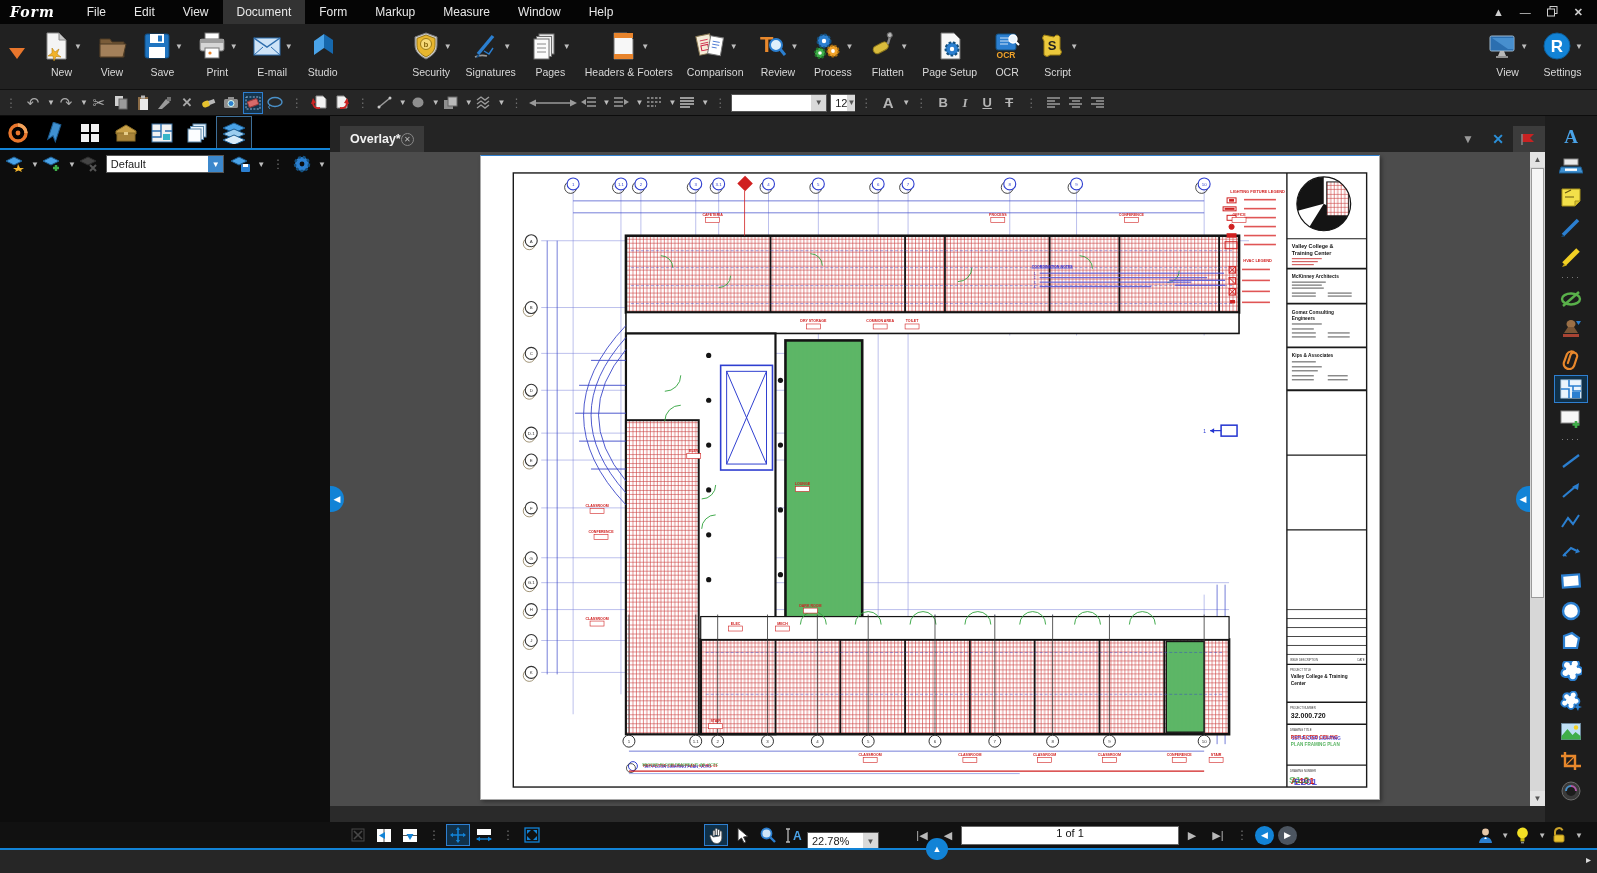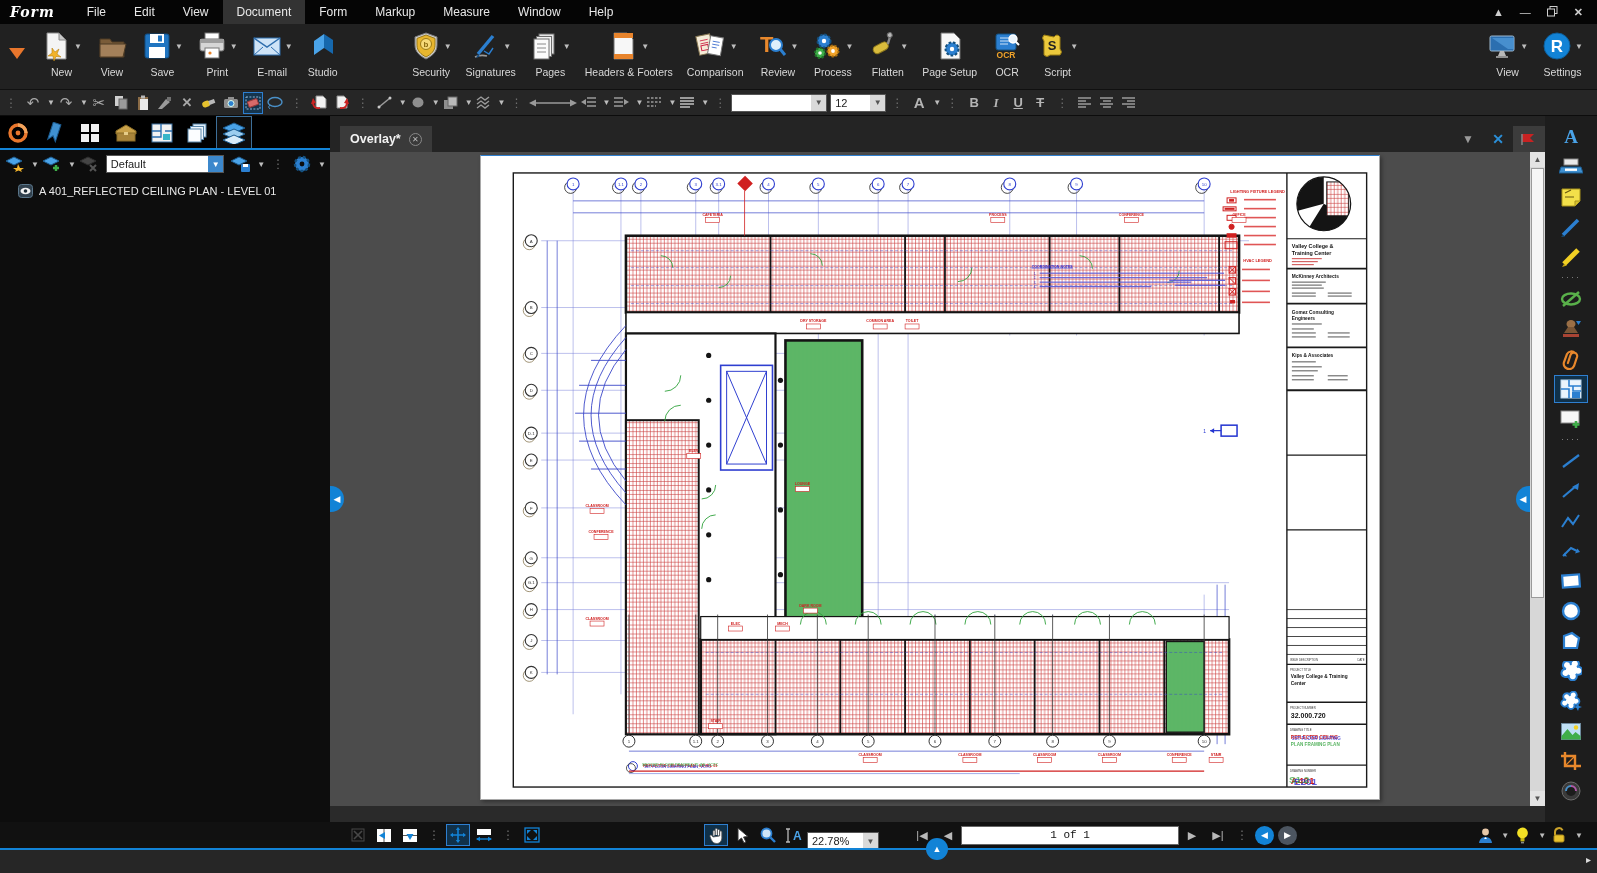--- a/index.html
+++ b/index.html
@@ -46,21 +46,21 @@
   #panel-tabs { height:34px; background:#000; display:flex; align-items:flex-end; border-bottom:2px solid #1283d6; }
   .ptab { width:36px; height:30px; display:flex; align-items:center; justify-content:center; cursor:default; }
   .ptab.sel { border:1px solid #3d6f99; border-bottom:none; background:#0d0d0d; height:32px; }
   #layers-toolbar { height:28px; display:flex; align-items:center; padding:0 4px; gap:2px; background:#0d0d0d; }
   #layers-list { padding:4px 0 0 18px; }
   .layer-row { display:flex; align-items:center; gap:6px; height:18px; color:#e9e9e9; font-size:11px; white-space:nowrap; }
 
   #doc-area { position:absolute; left:330px; top:116px; width:1215px; height:706px; background:#2a2a2a; }
   #doc-tabbar { height:36px; background:#242424; display:flex; align-items:flex-end; }
   #doc-tab { margin-left:10px; height:26px; background:#3a3a3a; color:#f2f2f2; font-weight:bold; font-size:12.5px;
-    display:flex; align-items:center; padding:0 10px; gap:8px; }
+    display:flex; align-items:center; padding:0 10px; gap:0; }
   #doc-tab .x { font-weight:normal; color:#bbb; border:1px solid #888; border-radius:50%; width:13px; height:13px;
     font-size:8px; display:flex; align-items:center; justify-content:center; }
   #tabbar-right { margin-left:auto; display:flex; align-items:center; height:26px; }
   #tabbar-right .t { width:30px; text-align:center; font-size:12px; cursor:default; }
   #flag-btn { width:32px; height:26px; background:#3c3c3c; display:flex; align-items:center; justify-content:center; }
 
   #canvas { position:absolute; left:0; top:36px; width:1215px; height:654px; background:#4c4c4c; overflow:hidden; }
   #page { position:absolute; left:150px; top:3px; width:900px; height:645px; background:#fff;
     border:1px solid #a9a9a9; border-top:1px solid #2e7fd0; box-shadow:2px 2px 4px rgba(0,0,0,.35); }
 
@@ -84,21 +84,21 @@
   .sbsep { color:#8a8a8a; font-size:9px; letter-spacing:2px; height:12px; }
 
   
   #statusbar { position:absolute; left:0; top:822px; width:1597px; height:26px; background:#111;
     display:flex; align-items:center; color:#bbb; }
   .stb { width:24px; height:22px; display:flex; align-items:center; justify-content:center; margin:0 1px; }
   .stb.sel { border:1px solid #2e7fd0; background:#10314a; }
   .stb.disabled { opacity:.45; }
   #zoom-combo { width:72px;margin-top:12px; }
   #page-box { width:218px; height:19px; background:#fff; color:#111; font-size:11px;
-    display:flex; align-items:center; justify-content:center; border:1px solid #666;font-family:Liberation Mono, monospace; }
+    display:flex; align-items:flex-start; justify-content:center; border:1px solid #666; }
   .navg { font-size:11px; color:#b9b9b9; }
   .viewcirc { width:19px; height:19px; border-radius:50%; display:flex; align-items:center; justify-content:center;
     font-size:9px; color:#fff; margin:0 2px; }
   .viewcirc.back { background:#1283d6; }
   .viewcirc.fwd { background:#4c5560; }
 
   #bottom-strip { position:absolute; left:0; top:848px; width:1597px; height:25px; background:#262626;
     border-top:2px solid #1283d6; }
   #bottom-expand { position:absolute; left:926px; top:-12px; width:22px; height:22px; border-radius:50%;
     background:#1283d6; color:#fff; font-size:9px; display:flex; align-items:center; justify-content:center; }
@@ -499,21 +499,21 @@
       <svg width="16" height="13" viewBox="0 0 16 13">
         <path d="M1 2h14M1 5h14M1 8h14M1 11h10" stroke="#9a9a9a" stroke-width="1.8"></path>
       </svg>
     </span>
     <span class="caret">▼</span>
   <span class="vdots">⋮</span>
   <span class="combo" style="width:96px">
       <span></span>
       <span class="dd" style="background:#d9d9d9;color:#555">▼</span>
     </span>
-  <span class="combo" style="width:56px;margin-left:3px">
+  <span class="combo" style="width:25px;margin-left:3px">
       <span>12</span>
       <span class="dd" style="background:#d9d9d9;color:#555">▼</span>
     </span>
   <span class="vdots">⋮</span>
   <span class="fico fmt-letter" style="font-size:15px">A</span>
     <span class="caret">▼</span>
   <span class="vdots">⋮</span>
   <span class="fico fmt-letter">B</span>
   <span class="fico fmt-letter" style="font-style:italic;font-family:'Liberation Serif',serif">I</span>
   <span class="fico fmt-letter" style="text-decoration:underline">U</span>
@@ -625,28 +625,20 @@
     <span class="vdots">⋮</span>
     <span class="fico">
         <svg width="18" height="18" viewBox="0 0 18 18">
           <circle cx="9" cy="9" r="7" fill="#2b7fd0" stroke="#14507e" stroke-width="2.4" stroke-dasharray="2.8 2"></circle>
           <circle cx="9" cy="9" r="2.4" fill="#0d0d0d"></circle>
         </svg>
       </span>
       <span class="caret">▼</span>
   </div>
   <div id="layers-list">
-    <div class="layer-row">
-      <svg width="15" height="14" viewBox="0 0 15 14">
-          <rect x="0.5" y="0.5" width="14" height="13" rx="3" fill="#31414e" stroke="#5a768a"></rect>
-          <ellipse cx="7.5" cy="7" rx="5" ry="3.2" fill="#f2f2f2"></ellipse>
-          <circle cx="7.5" cy="7" r="1.8" fill="#1e2c36"></circle>
-        </svg>
-      <span>A 401_REFLECTED CEILING PLAN - LEVEL 01</span>
-    </div>
   </div>
 </div>
 
 <div id="doc-area">
   <div id="doc-tabbar">
     <div id="doc-tab">
       <span>Overlay*</span>
       <span class="x">✕</span>
     </div>
     <div id="tabbar-right">

